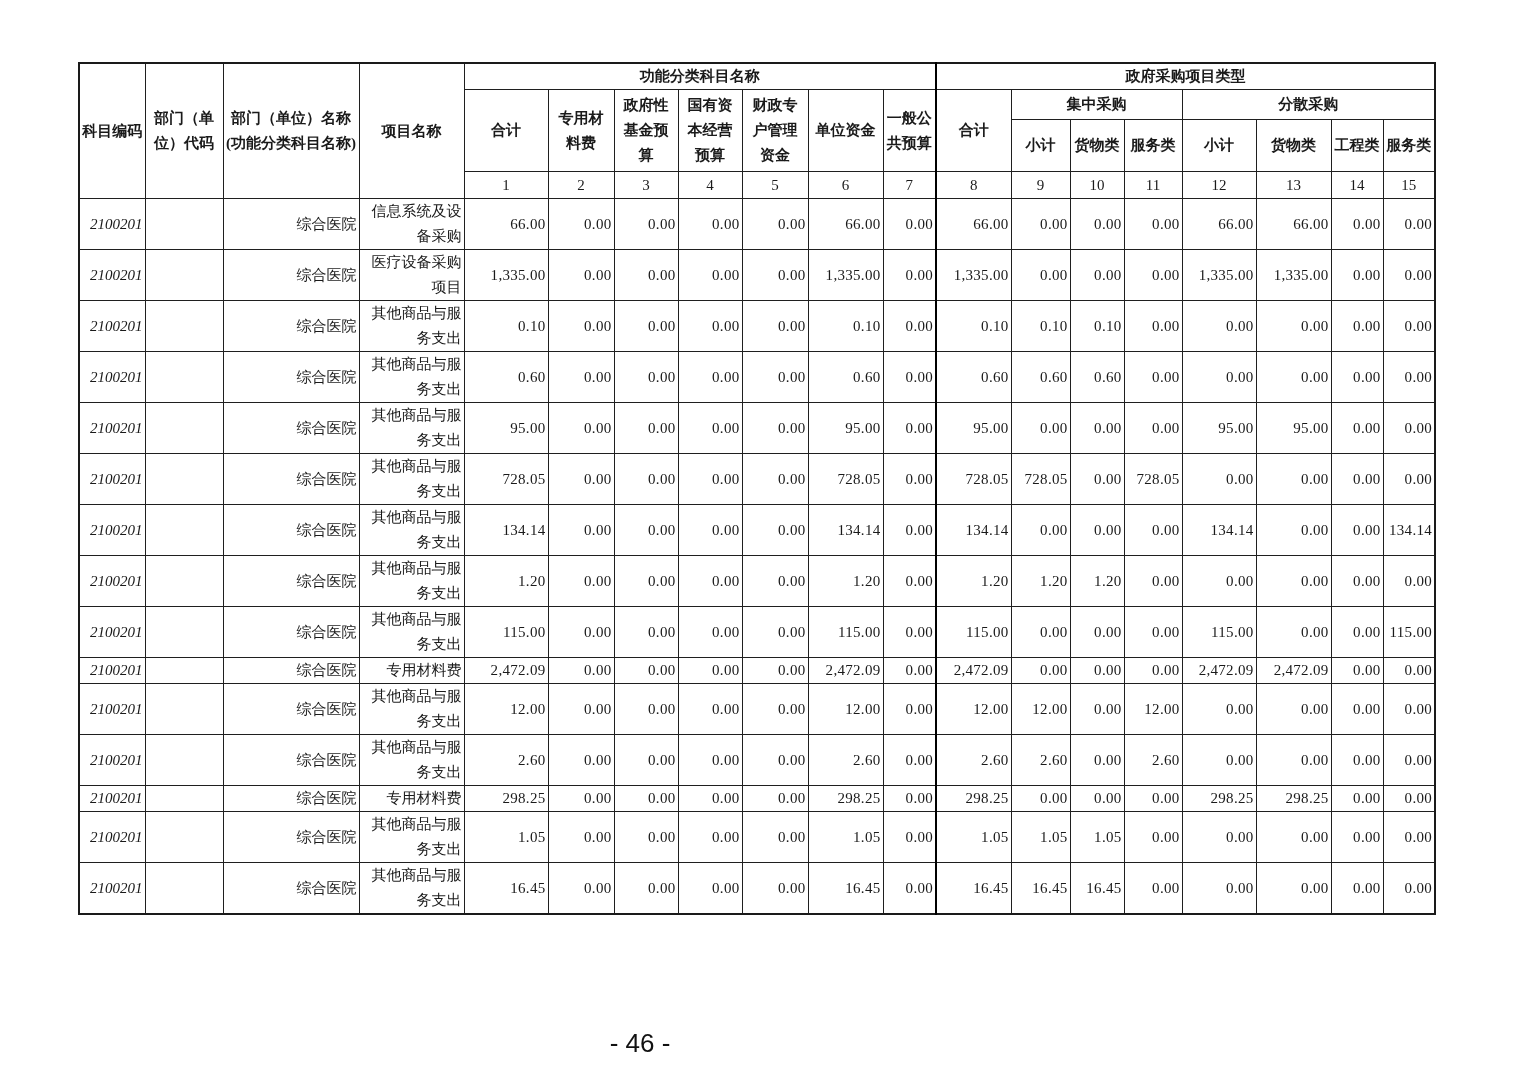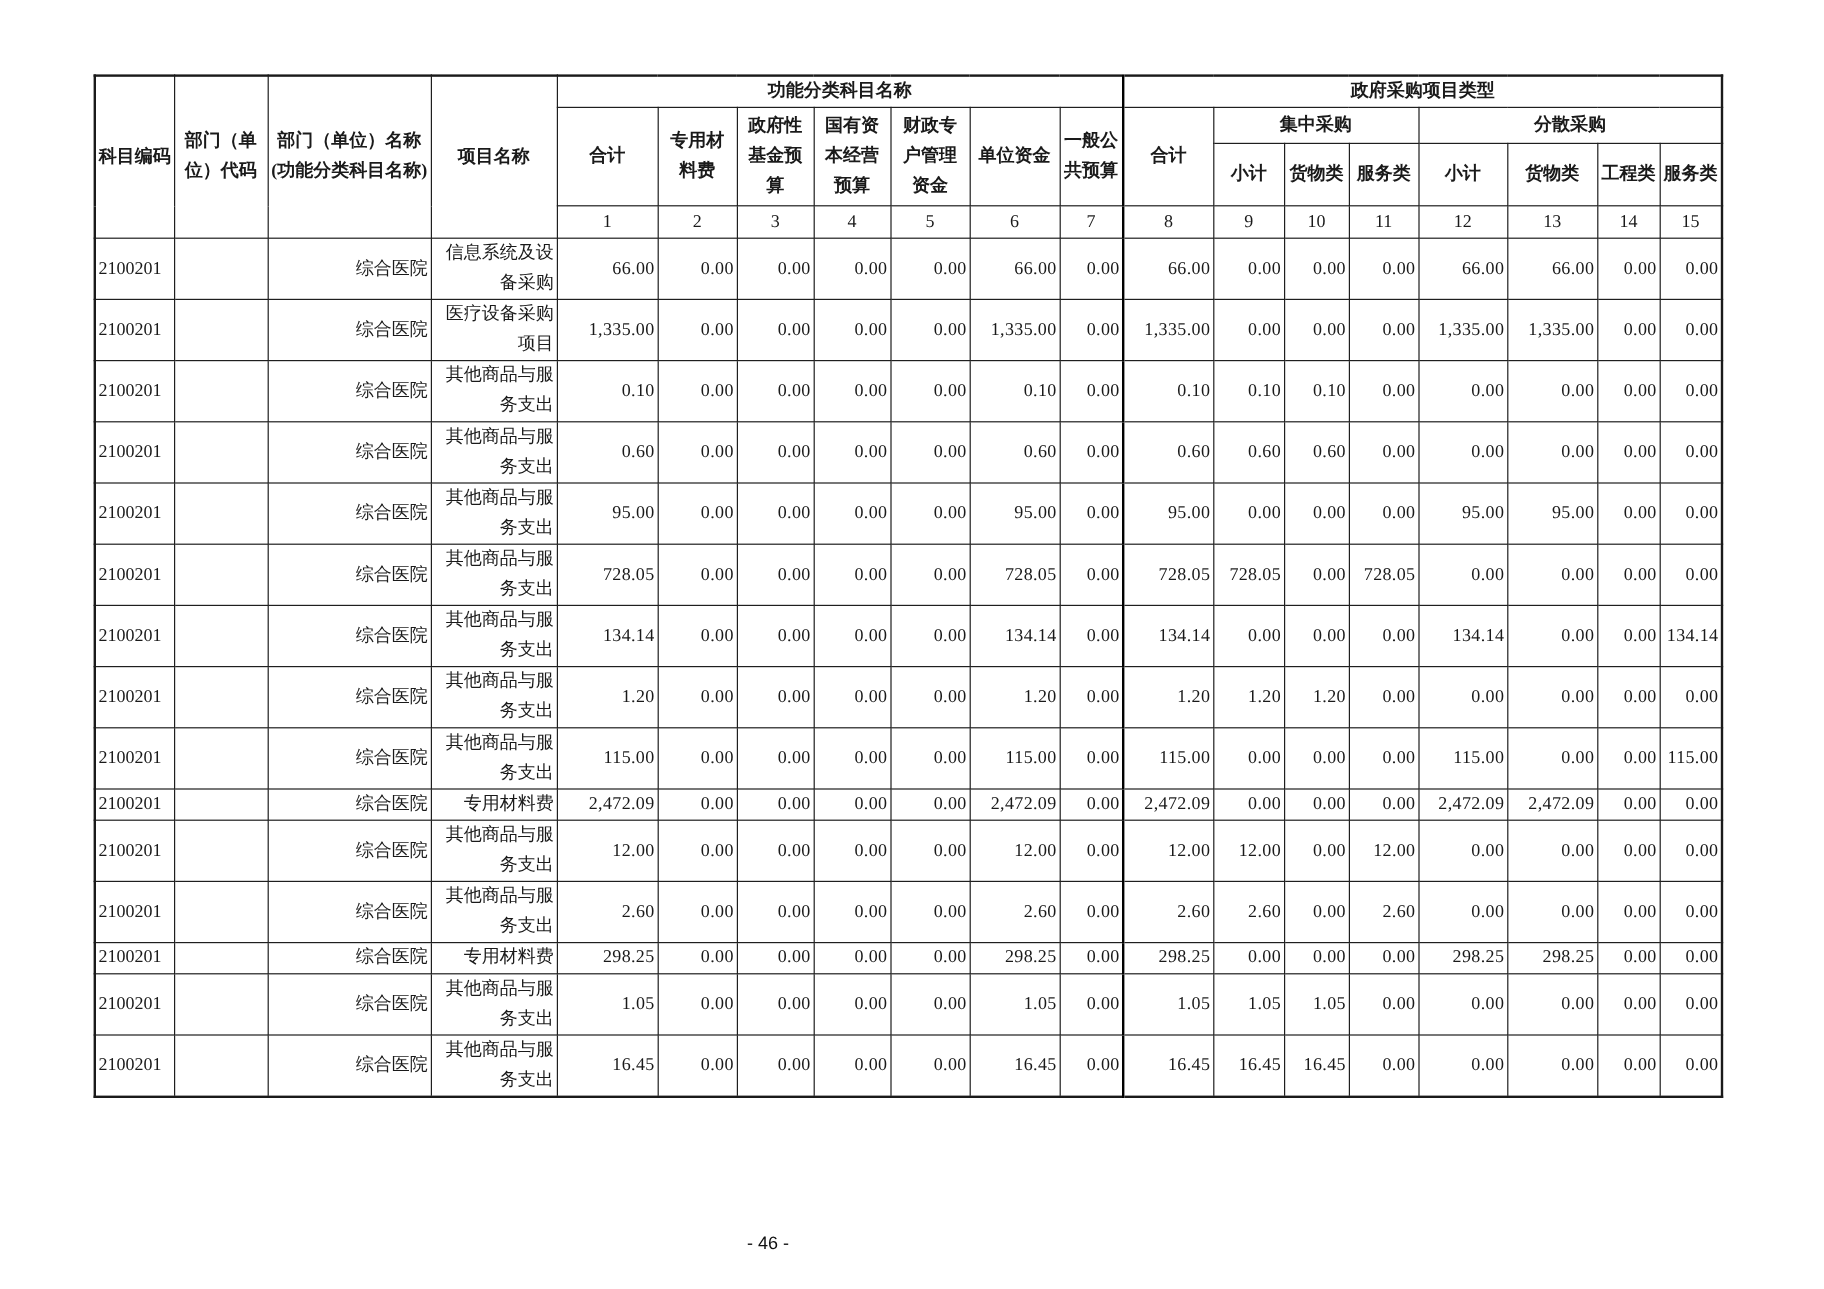--- a/index.html
+++ b/index.html
@@ -28,31 +28,31 @@
     word-break:break-all;
   }
   thead th{font-weight:bold;text-align:center;padding:0 2px;}
   thead th.pad-narrow{padding:0 8px;}
   tr.h-a{height:26px;}
   tr.h-b{height:30px;}
   tr.h-c{height:52px;}
   tr.h-d{height:27px;}
   tr.h-d td{font-weight:normal;text-align:center;line-height:25px;}
   tbody tr{height:26px;}
-  td.c-code{text-align:left;}
+  td.c-code{text-align:right;font-style:italic;}
   td.c-deptcode{text-align:left;}
   td.c-dept{text-align:right;padding-left:6px;}
   td.c-proj{text-align:right;text-indent:7px;padding:0 3px;}
   td.c-num{text-align:right;padding-right:5px;letter-spacing:0.3px;}
   .sep-l{border-left:2.5px solid #000 !important;}
   .page-number{
     position:absolute;left:0;top:1028px;width:1280px;
     text-align:center;
     font-family:"Liberation Sans","DejaVu Sans",sans-serif;
-    font-size:15px;color:#111;
+    font-size:26px;color:#111;
   }
 </style>
 </head>
 <body>
 
 <div class="sheet">
 
   <table class="report">
     <colgroup>
       <col style="width:66px">

